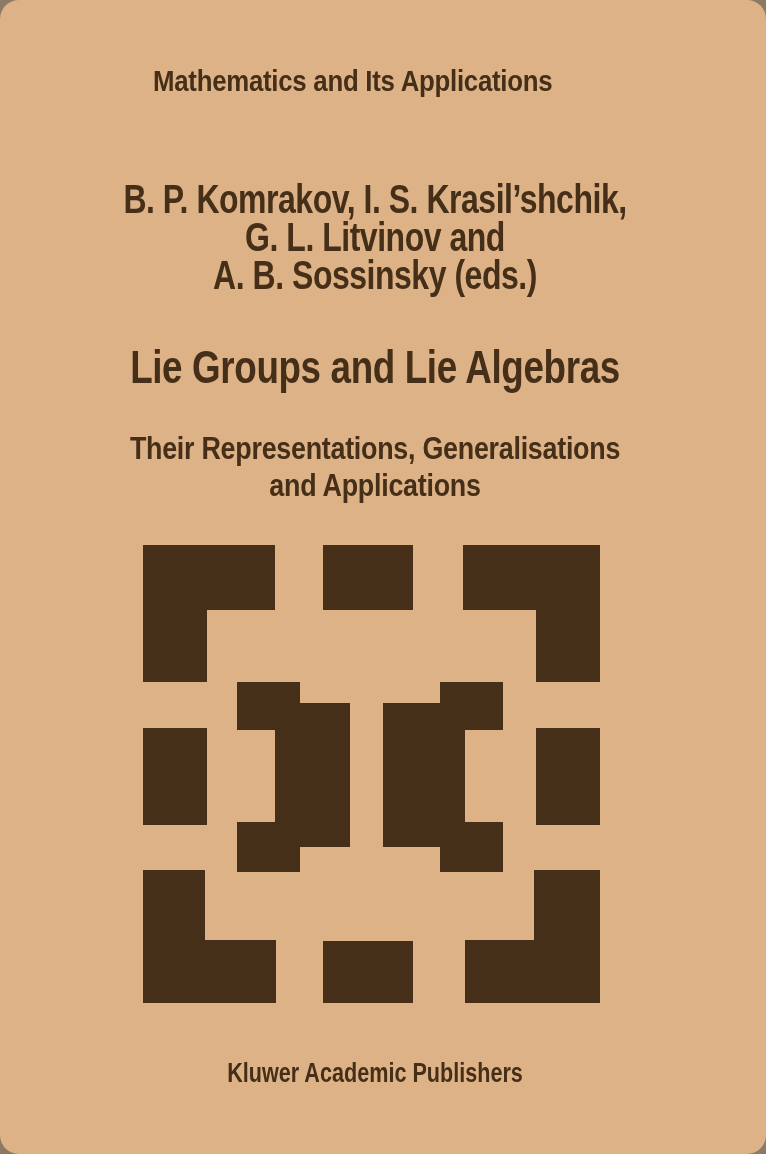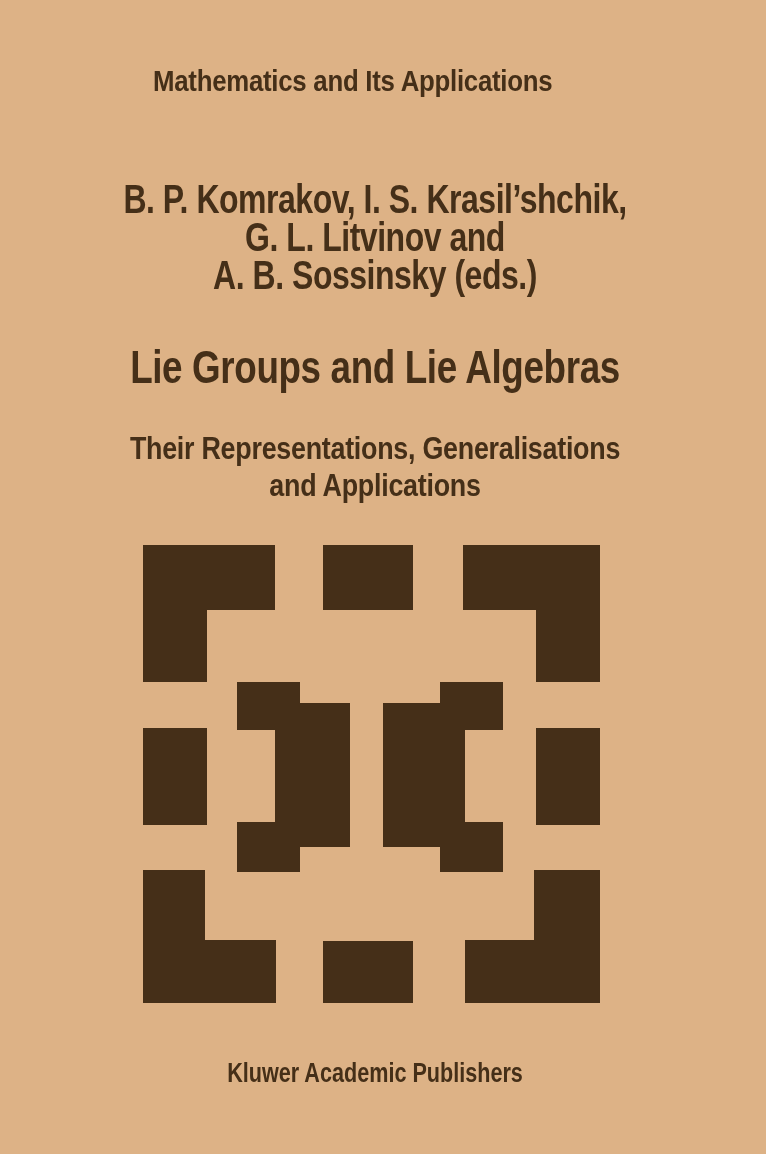--- a/index.html
+++ b/index.html
@@ -13,20 +13,21 @@
     font-family: "Liberation Sans", sans-serif;
   }
   .page {
     position: relative;
     width: 766px;
     height: 1154px;
     background: var(--bg);
     overflow: hidden;
     font-weight: bold;
     color: var(--ink);
+    border-radius: 19px;
   }
   
   .center-col {
     position: absolute;
     left: 0;
     width: 750px;
     text-align: center;
   }
   .series-title {
     position: absolute;

